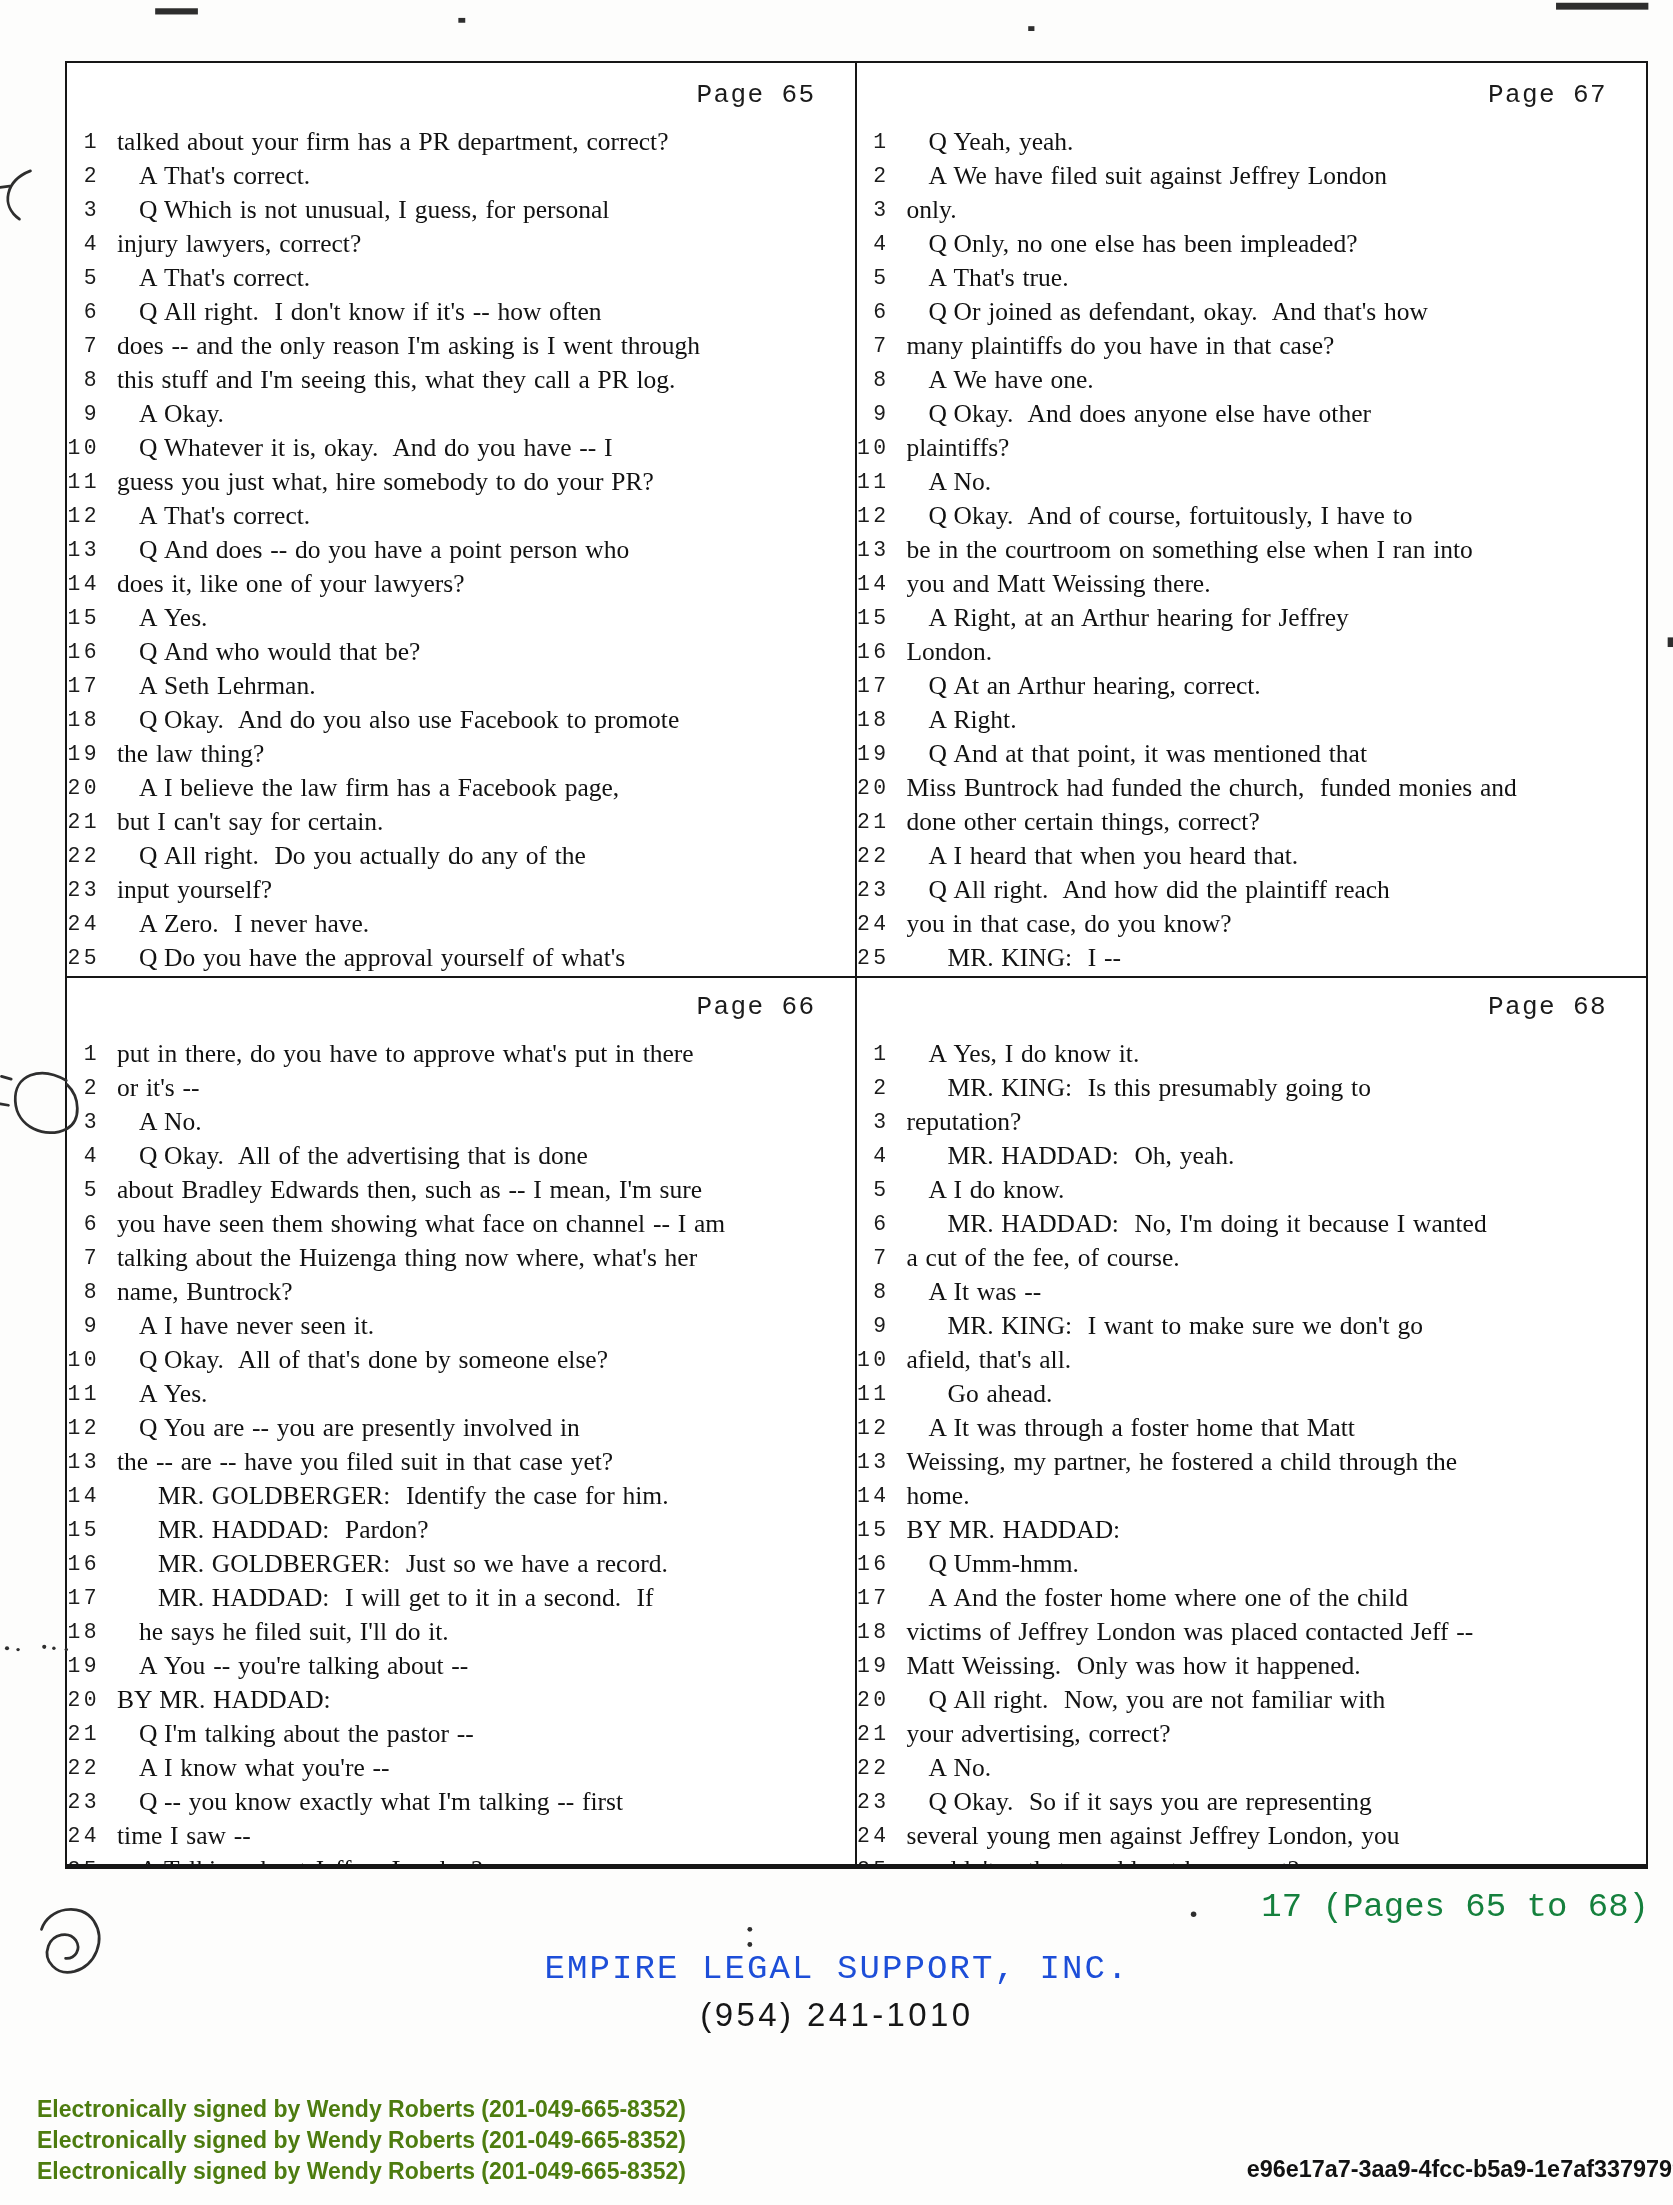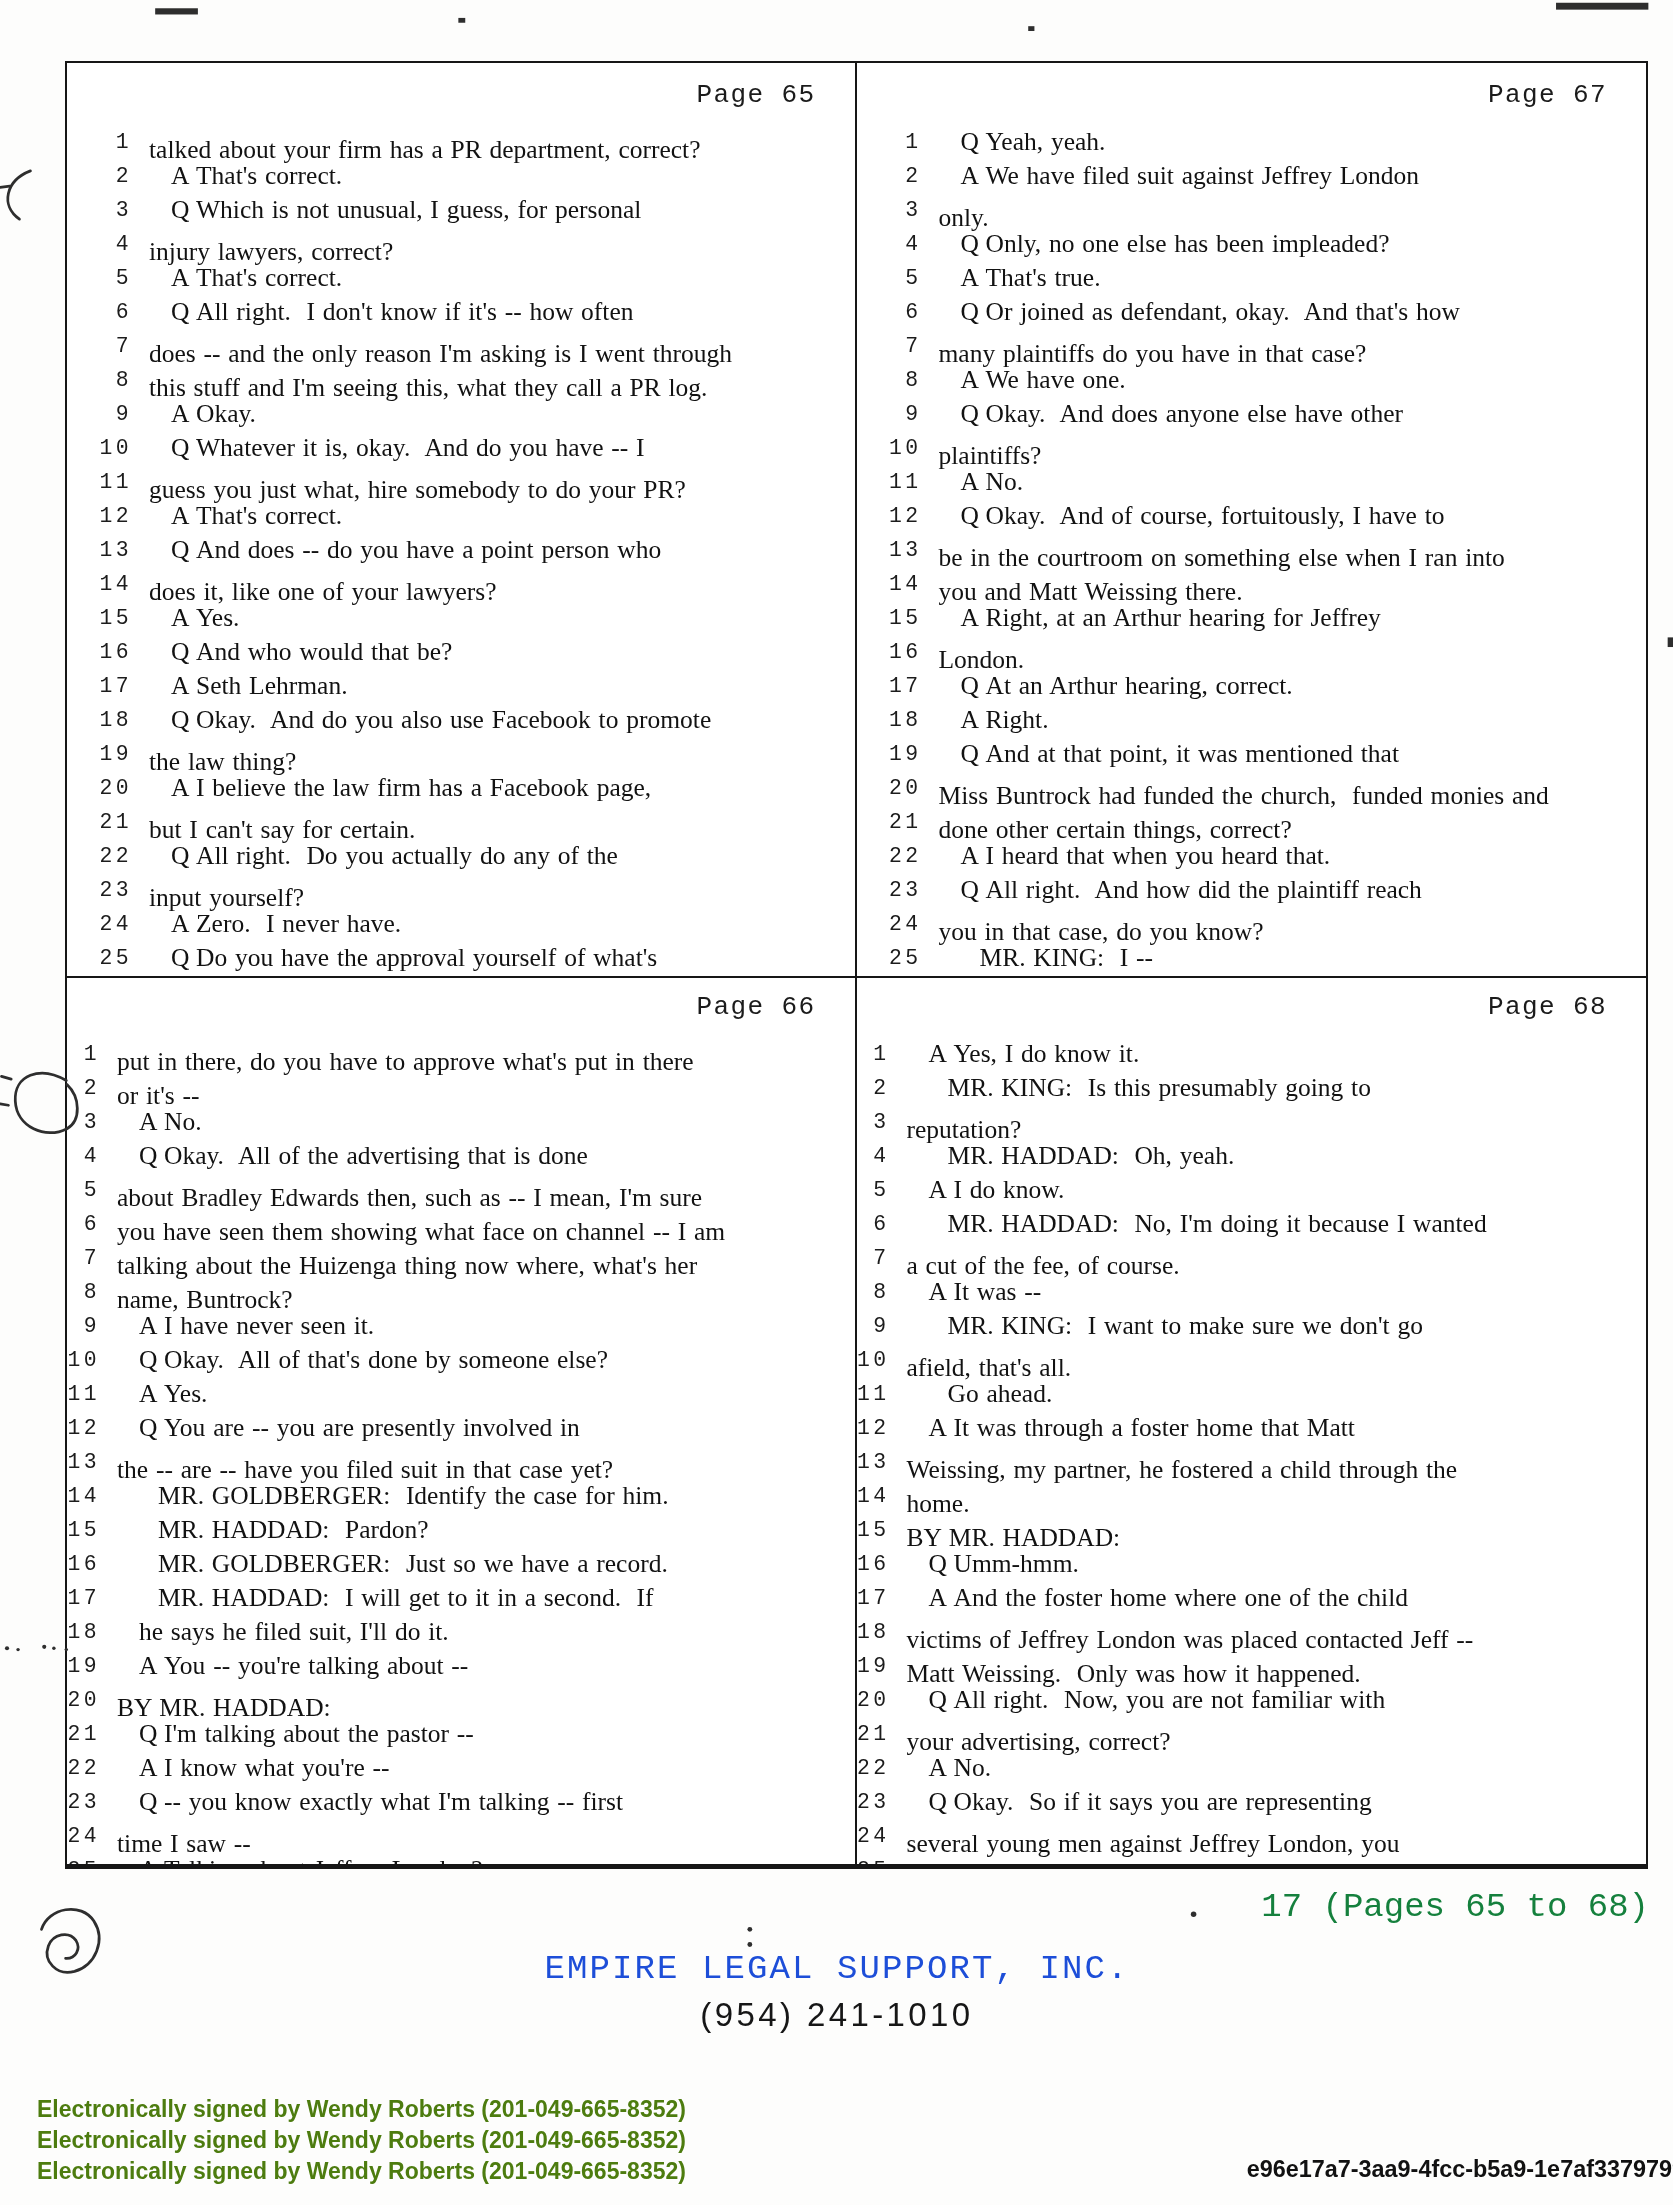--- a/index.html
+++ b/index.html
@@ -10,38 +10,38 @@
   }
   *{box-sizing:border-box;}
   .grid{
     position:absolute;left:65px;top:61px;width:1583px;height:1808px;
     border:2.8px solid #161616;border-bottom-width:5.5px;
     display:grid;grid-template-columns:1fr 1fr;grid-template-rows:915px auto;
     background:#fff;
   }
   .quad{position:relative;padding-top:16.5px;overflow:hidden;}
   .q-left{border-right:2.8px solid #161616;}
-  .q-top{border-bottom:2.8px solid #161616;padding-left:32px;}
+  .q-top{border-bottom:2.8px solid #161616;}
   .q-bottom{padding-top:13.8px;}
   .page-header{
     text-align:right;padding-right:39px;
     font-family:"Liberation Mono",monospace;font-size:26px;color:#1b1b1b;
     white-space:pre;letter-spacing:1.4px;height:34px;
   }
   .lines{margin-top:11px;}
   .row{display:flex;height:34px;line-height:34px;}
   .num{
     flex:none;width:33px;text-align:right;
     font-family:"Liberation Mono",monospace;font-size:21.4px;color:#1c1c1c;
     letter-spacing:3.4px;
   }
   .txt{
     font-size:25.5px;white-space:pre;word-spacing:1.4px;color:#121212;
   }
-  .ind0{padding-left:17px;margin-top:8px;}
+  .ind0{padding-left:17px;}
   .ind1{padding-left:39px;}
   .ind2{padding-left:58px;}
   .marker{display:inline-block;width:25px;}
   .page-info{
     position:absolute;top:1888px;right:25px;
     font-family:"Liberation Mono",monospace;font-size:34px;color:#15803d;white-space:pre;
   }
   .company{
     position:absolute;top:1950px;left:0;width:100%;text-align:center;
     font-family:"Liberation Mono",monospace;font-size:34px;letter-spacing:2.1px;color:#1d4ed8;white-space:pre;

